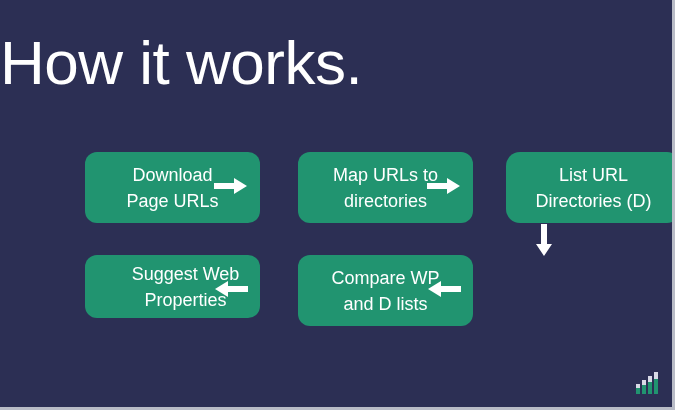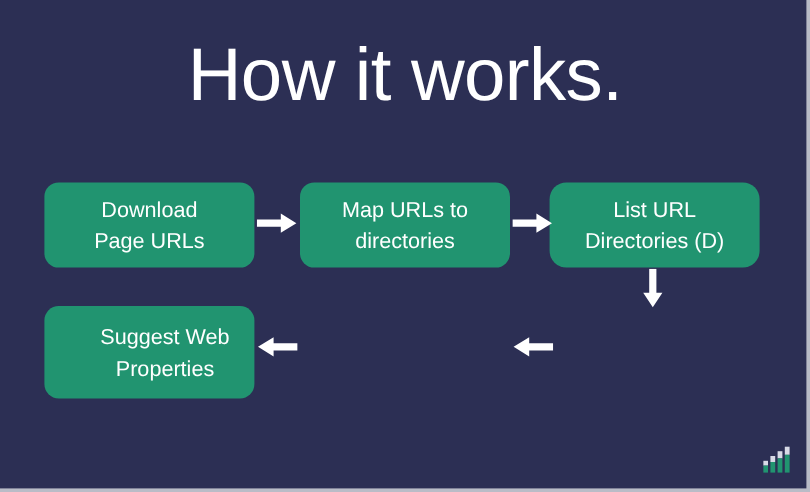--- a/index.html
+++ b/index.html
@@ -21,53 +21,53 @@
     background: #2c2f54;
     border-right: 3px solid #b9bcc7;
     border-bottom: 3px solid #b9bcc7;
     overflow: hidden;
   }
   #title {
     position: absolute;
     left: 0;
     top: 26px;
     width: 675px;
-    text-align: center;
     color: #ffffff;
     font-size: 62px;
     font-weight: 400;
     letter-spacing: -0.5px;
     line-height: 1.18;
     white-space: nowrap;
   }
   .node {
     position: absolute;
     background: #219470;
     border-radius: 12px;
     color: #ffffff;
     font-size: 18px;
     line-height: 26px;
     display: flex;
     align-items: center;
     justify-content: center;
     text-align: center;
     box-sizing: border-box;
     padding: 4px 6px;
+    margin-left: 48px;
   }
   .node .label {
     display: block;
     white-space: pre-line;
   }
 
   
   #node-download   { left: 37px;  top: 152px; width: 175px; height: 71px; }
   #node-map        { left: 250px; top: 152px; width: 175px; height: 71px; }
   #node-list       { left: 458px; top: 152px; width: 175px; height: 71px; border-radius: 14px; }
   
-  #node-suggest    { left: 37px;  top: 255px; width: 175px; height: 77px; padding-left: 32px; }
+  #node-suggest    { left: 37px;  top: 255px; width: 175px; height: 63px; padding-left: 32px; }
   #node-compare    { left: 250px; top: 255px; width: 175px; height: 71px; }
   #node-identify   { left: 458px; top: 255px; width: 175px; height: 71px; }
 
   
   .arrow {
     position: absolute;
   }
   .arrow svg { display: block; }
 
   #arrow-1 { left: 214px; top: 175px; }
@@ -105,20 +105,24 @@
   <div class="node" id="node-list">
     <span class="label">List URL
 Directories (D)</span>
   </div>
 
   <div class="node" id="node-suggest">
     <span class="label">Suggest Web
 Properties</span>
   </div>
 
+  <div class="node" id="node-compare">
+    <span class="label">Compare WP
+and D lists</span>
+  </div>
 
 
   <div class="arrow" id="arrow-1">
     <svg width="34" height="22" viewBox="0 0 34 22">
       <path d="M0 8 H20 V3 L33 11 L20 19 V14 H0 Z" fill="#ffffff"></path>
     </svg>
   </div>
 
   <div class="arrow" id="arrow-2">
     <svg width="34" height="22" viewBox="0 0 34 22">

